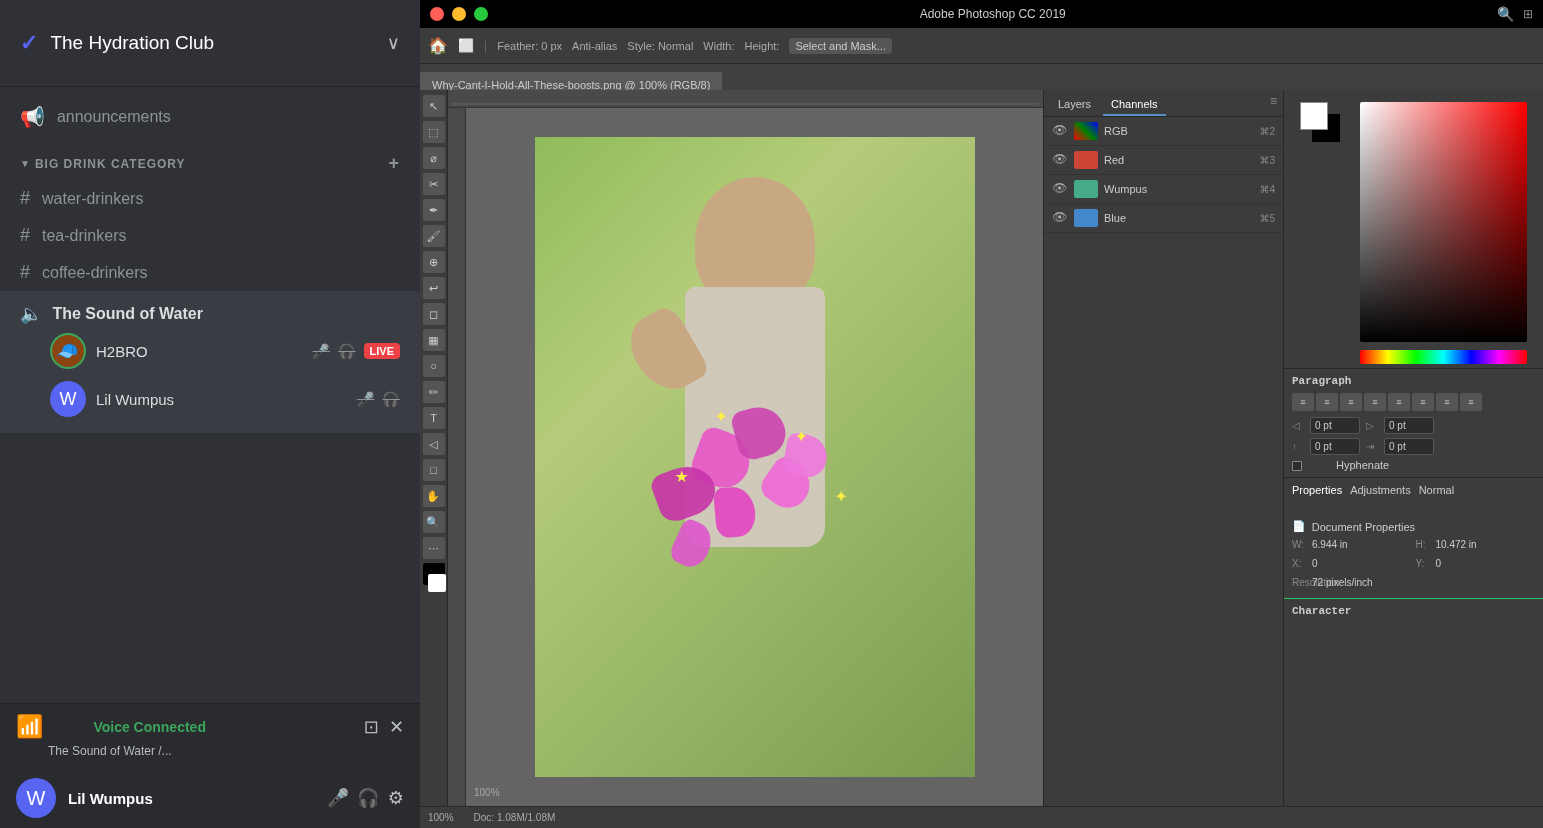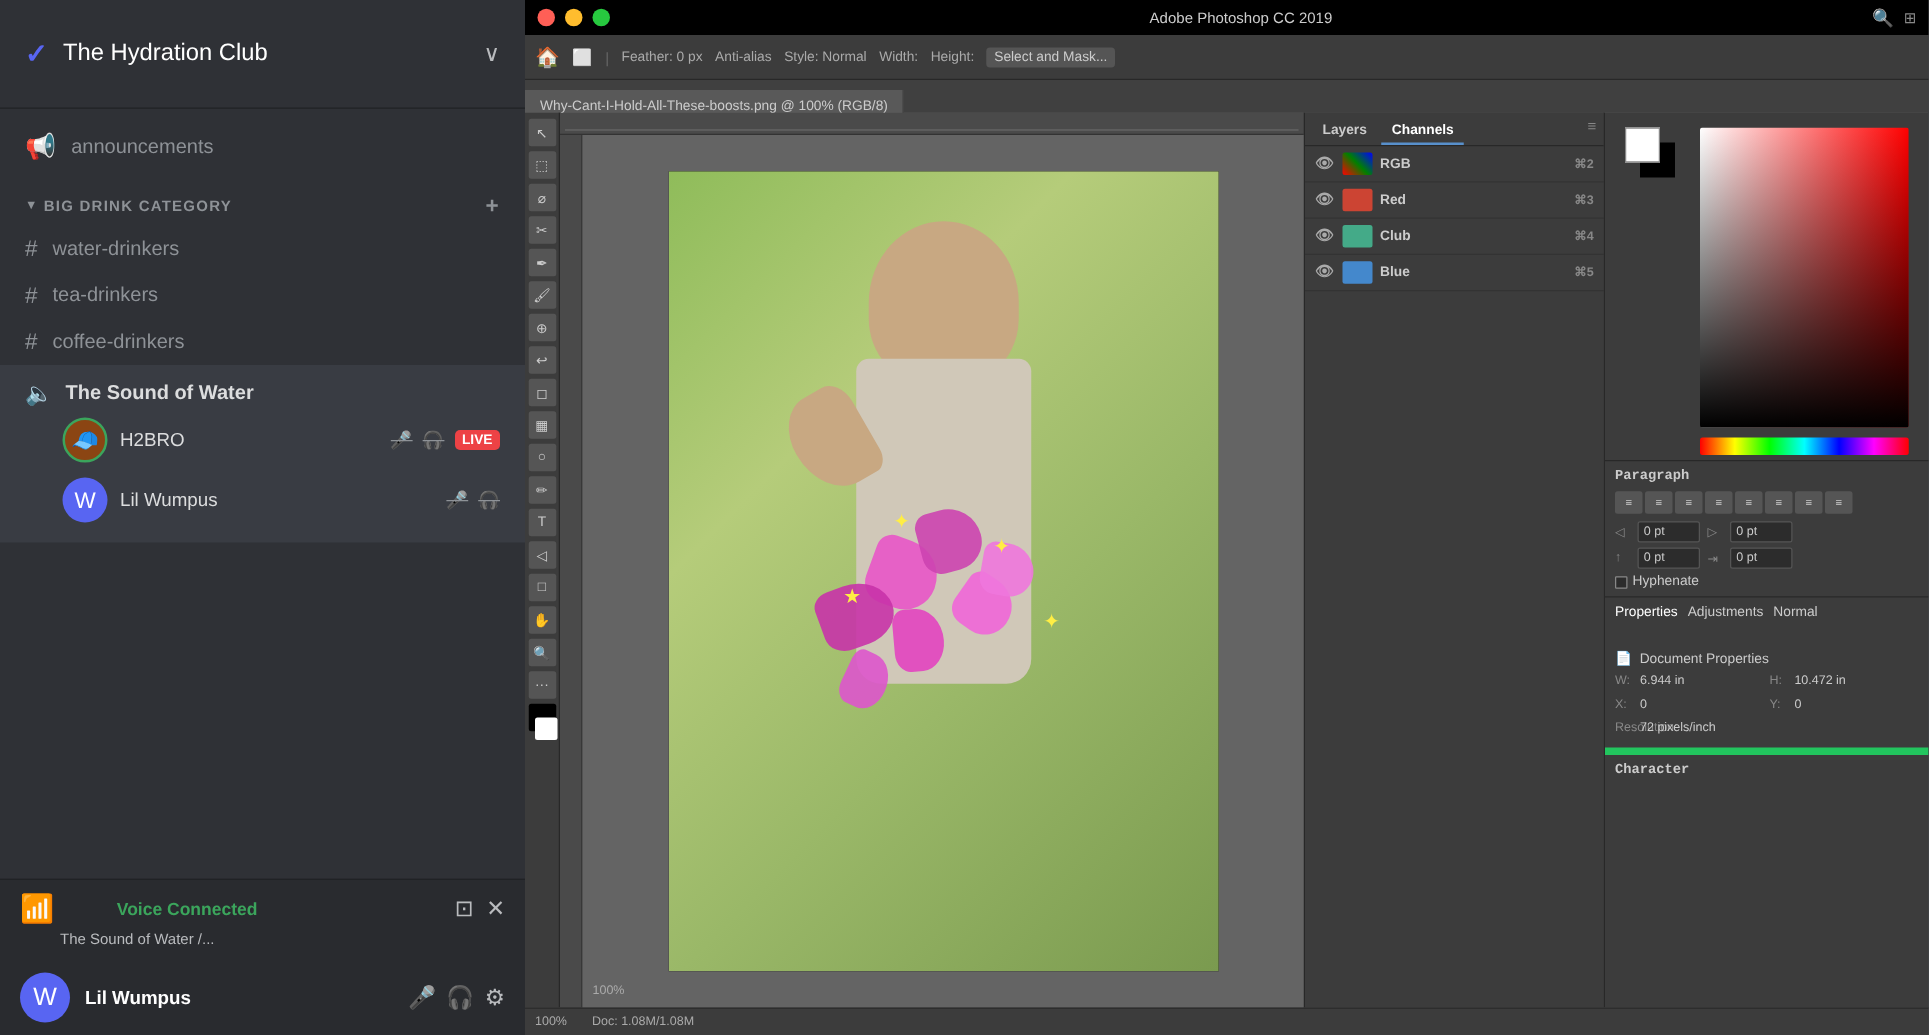--- a/index.html
+++ b/index.html
@@ -467,21 +467,20 @@
     .sp3 { top: 80px; left: 20px; }
     .sp4 { top: 100px; left: 180px; }
 
     .ps-right-panels {
       width: 240px;
       background: #3c3c3c;
       flex-shrink: 0;
       border-left: 1px solid #282828;
       display: flex;
       flex-direction: column;
-      font-weight: bold;
     }
 
     .ps-panel-tabs {
       display: flex;
       background: #3c3c3c;
       border-bottom: 1px solid #282828;
       padding: 4px 6px 0;
       gap: 4px;
     }
 
@@ -705,21 +704,21 @@
       width: 10px;
       height: 10px;
       border: 1px solid #888;
       background: #2c2c2c;
       border-radius: 1px;
       display: inline-block;
       margin-right: 4px;
     }
 
     .ps-character-section {
-      border-top: 6px solid #22c55e;
+      border-top: 1px solid #22c55e;
       padding: 6px 8px;
     }
 
     .ps-statusbar {
       height: 22px;
       background: #3c3c3c;
       border-top: 1px solid #282828;
       display: flex;
       align-items: center;
       padding: 0 8px;
@@ -973,21 +972,21 @@
         </div>
         <div class="ps-layer-row">
           <span class="ps-layer-eye">👁</span>
           <div class="ps-layer-thumb thumb-red"></div>
           <span class="ps-layer-name">Red</span>
           <span class="ps-layer-shortcut">⌘3</span>
         </div>
         <div class="ps-layer-row">
           <span class="ps-layer-eye">👁</span>
           <div class="ps-layer-thumb thumb-green"></div>
-          <span class="ps-layer-name">Club</span>
+          <span class="ps-layer-name">Wumpus</span>
           <span class="ps-layer-shortcut">⌘4</span>
         </div>
         <div class="ps-layer-row">
           <span class="ps-layer-eye">👁</span>
           <div class="ps-layer-thumb thumb-blue"></div>
           <span class="ps-layer-name">Blue</span>
           <span class="ps-layer-shortcut">⌘5</span>
         </div>
       </div>
 
@@ -1023,21 +1022,21 @@
             <input class="ps-spacing-input" value="0 pt" style="">
             <span class="ps-spacing-label">▷</span>
             <input class="ps-spacing-input" value="0 pt" style="">
           </div>
           <div class="ps-spacing-row">
             <span class="ps-spacing-label">↑</span>
             <input class="ps-spacing-input" value="0 pt" style="">
             <span class="ps-spacing-label">⇥</span>
             <input class="ps-spacing-input" value="0 pt" style="">
           </div>
-          <div style="display:flex; align-items:flex-end; margin-top:4px;">
+          <div style="display:flex; align-items:flex-end; margin-top:4px;gap:30px;">
             <div class="ps-checkbox"></div>
             <span style="color:#ccc; font-size:11px;">Hyphenate</span>
           </div>
         </div>
 
         <div class="ps-properties-section">
           <div class="ps-prop-tabs">
             <span class="ps-prop-tab active">Properties</span>
             <span class="ps-prop-tab">Adjustments</span>
             <span class="ps-prop-tab">Normal</span>

